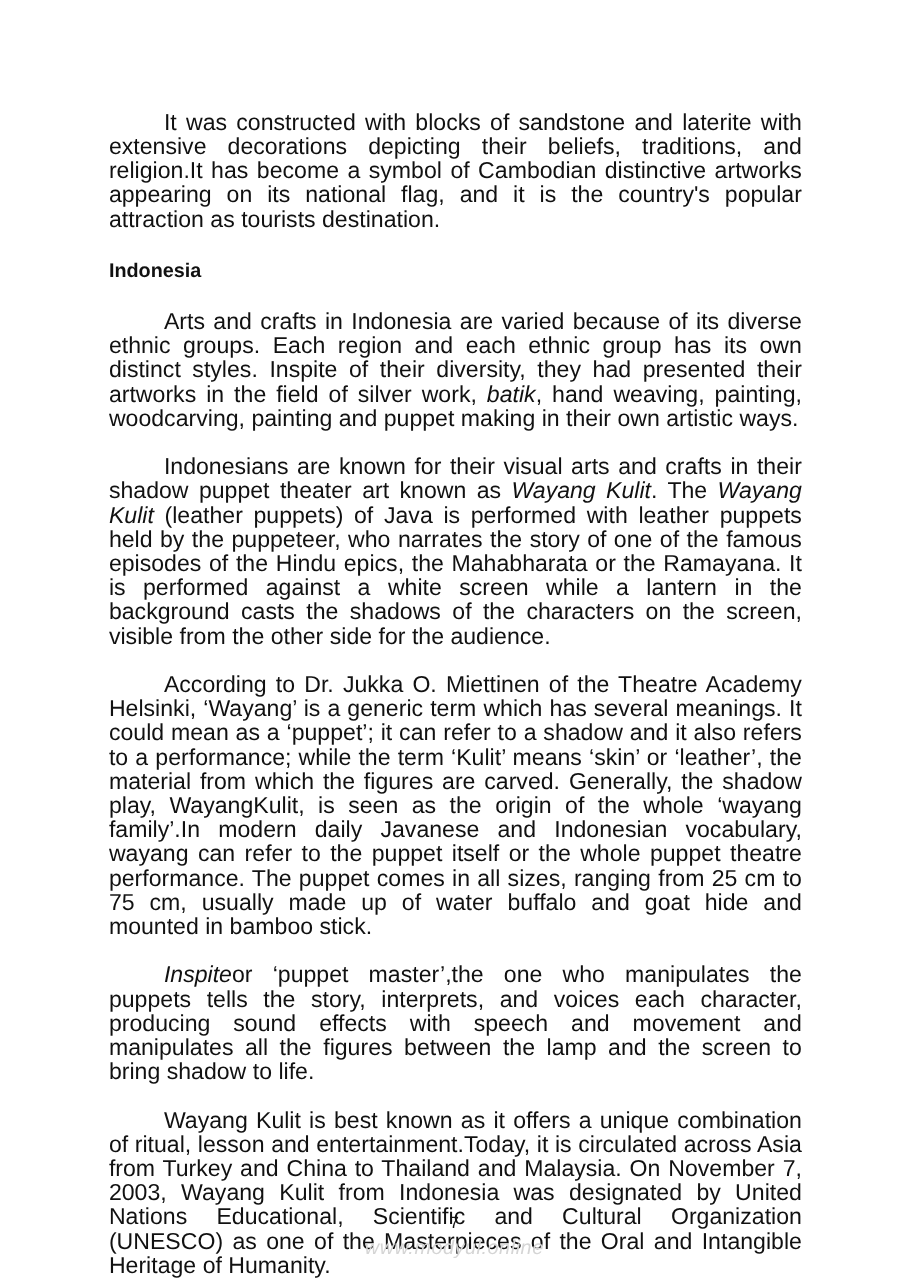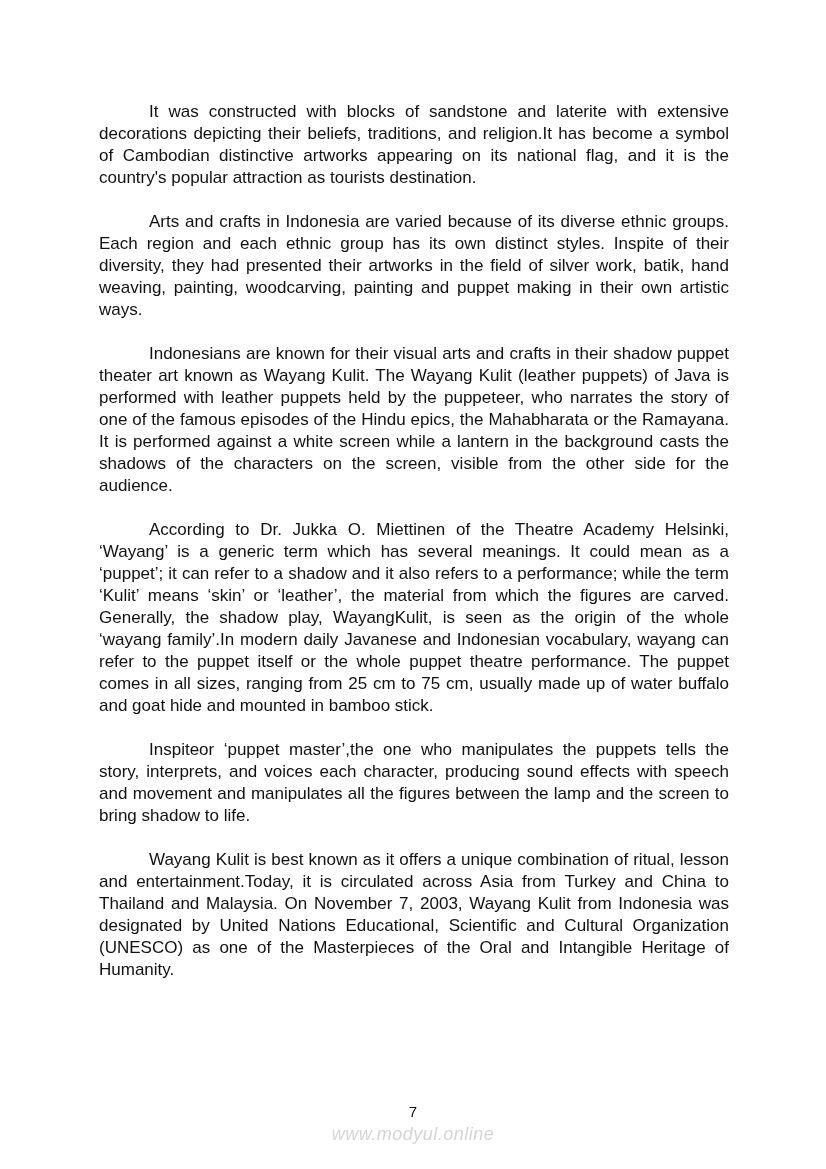--- a/index.html
+++ b/index.html
@@ -21,34 +21,35 @@
     background: #ffffff;
   }
   .content {
     position: absolute;
     left: 99px;
     top: 101px;
     width: 630px;
   }
   p.body {
     margin: 0 0 22px 0;
-    font-size: 17px;
+    font-size: 21px;
     line-height: 22px;
     text-align: justify;
     text-indent: 50px;
     color: #111111;
   }
   h2.heading {
     margin: 2px 0 23px 0;
     font-size: 18px;
     line-height: 26px;
     font-weight: bold;
     color: #111111;
   }
   .it {
+    font-style: italic;
   }
   .footer {
     position: absolute;
     left: 0;
     right: 0;
     top: 1101px;
     text-align: center;
   }
   .page-number {
     font-size: 15px;
@@ -64,20 +65,21 @@
   }
 </style>
 </head>
 <body>
 
 <div class="page">
   <div class="content">
 
     <p class="body"><span>It was constructed with blocks of sandstone and laterite with extensive decorations depicting their beliefs, traditions, and religion.It has become a symbol of Cambodian distinctive artworks appearing on its national flag, and it is the country's popular attraction as tourists destination.</span></p>
 
+    <h2 class="heading">Indonesia</h2>
 
     <p class="body"><span>Arts and crafts in Indonesia are varied because of its diverse ethnic groups. Each region and each ethnic group has its own distinct styles. Inspite of their diversity, they had presented their artworks in the field of silver work, </span><span class="it">batik</span><span>, hand weaving, painting, woodcarving, painting and puppet making in their own artistic ways.</span></p>
 
     <p class="body"><span>Indonesians are known for their visual arts and crafts in their shadow puppet theater art known as </span><span class="it">Wayang Kulit</span><span>. The </span><span class="it">Wayang Kulit</span><span> (leather puppets) of Java is performed with leather puppets held by the puppeteer, who narrates the story of one of the famous episodes of the Hindu epics, the Mahabharata or the Ramayana. It is performed against a white screen while a lantern in the background casts the shadows of the characters on the screen, visible from the other side for the audience.</span></p>
 
     <p class="body"><span>According to Dr. Jukka O. Miettinen of the Theatre Academy Helsinki, ‘Wayang’ is a generic term which has several meanings. It could mean as a ‘puppet’; it can refer to a shadow and it also refers to a performance; while the term ‘Kulit’ means ‘skin’ or ‘leather’, the material from which the figures are carved. Generally, the shadow play, WayangKulit, is seen as the origin of the whole ‘wayang family’.In modern daily Javanese and Indonesian vocabulary, wayang can refer to the puppet itself or the whole puppet theatre performance. The puppet comes in all sizes, ranging from 25 cm to 75 cm, usually made up of water buffalo and goat hide and mounted in bamboo stick.</span></p>
 
     <p class="body"><span class="it">Inspite</span><span>or ‘puppet master’,the one who manipulates the puppets tells the story, interprets, and voices each character, producing sound effects with speech and movement and manipulates all the figures between the lamp and the screen to bring shadow to life.</span></p>
 
     <p class="body"><span>Wayang Kulit is best known as it offers  a unique combination of ritual, lesson and entertainment.Today, it is circulated across Asia from Turkey and China to Thailand and Malaysia. On November 7, 2003, Wayang Kulit from Indonesia was designated by United Nations Educational, Scientific and Cultural Organization (UNESCO) as one of the Masterpieces of the Oral and Intangible Heritage of Humanity.</span></p>

